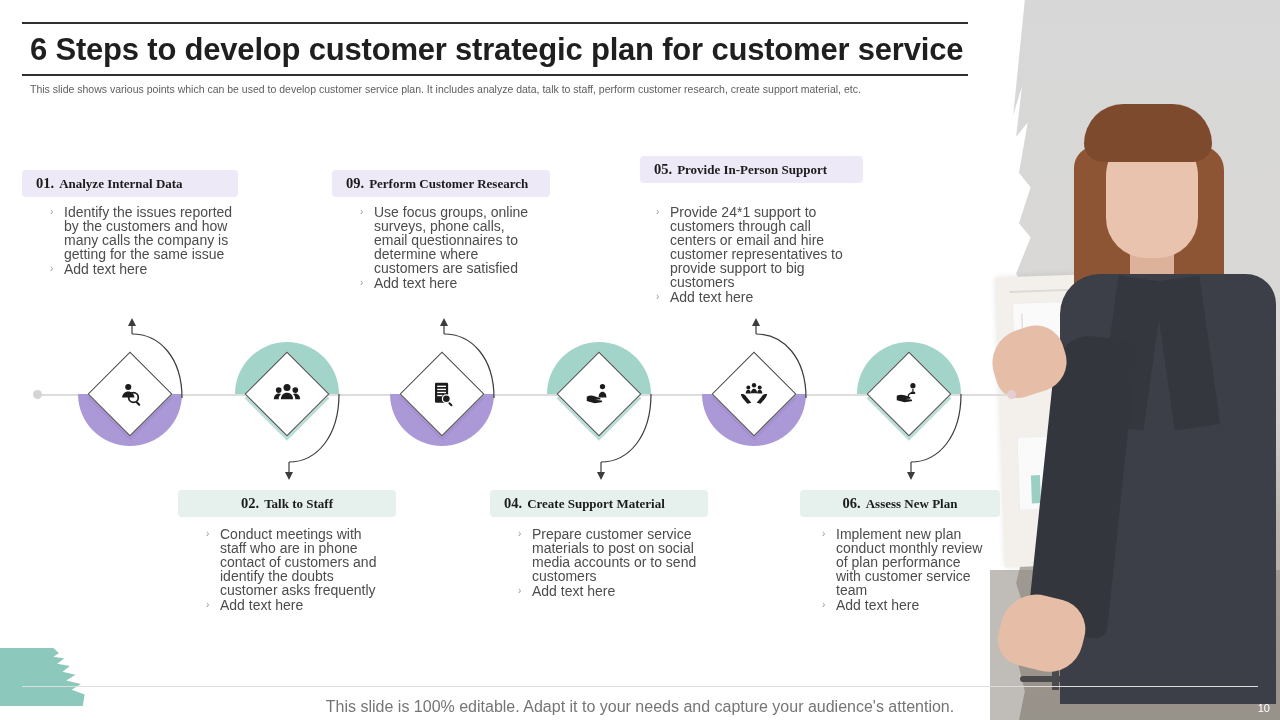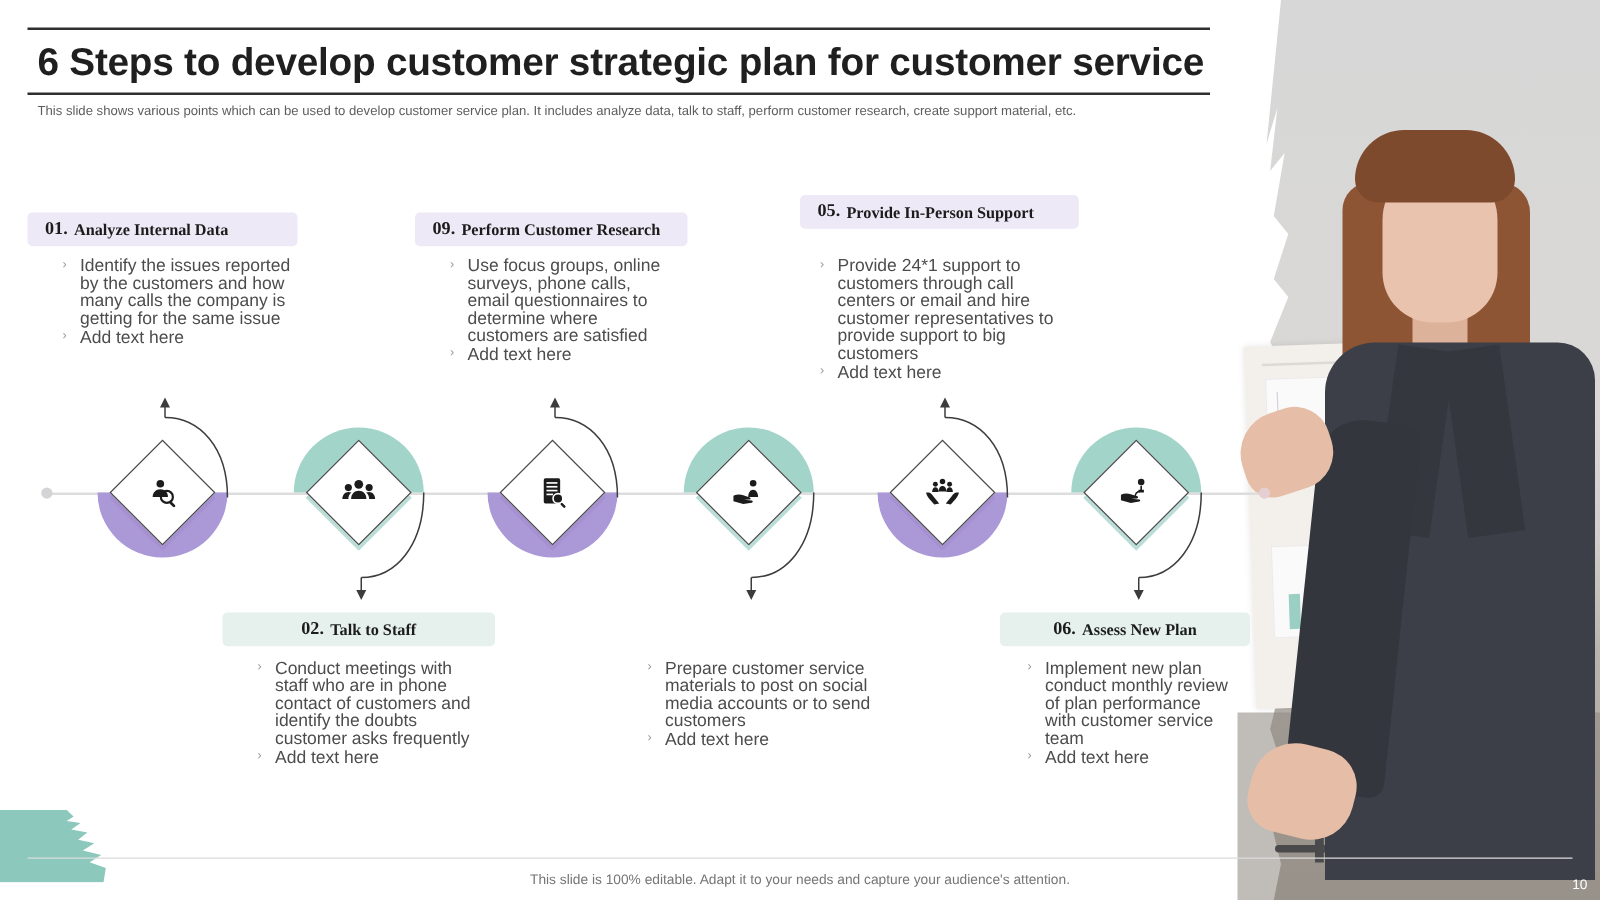--- a/index.html
+++ b/index.html
@@ -82,21 +82,21 @@
   .diamond.shadowt{box-shadow:3px 3px 0 rgba(140,200,188,.6);}
   .gicon{position:absolute;left:0;top:0;width:104px;height:104px;display:flex;
       align-items:center;justify-content:center;}
   .gicon svg{width:28px;height:28px;fill:#1c1c1c;}
 
   .arrow{position:absolute;}
   .arrow svg{overflow:visible;}
 
   
   .footer-rule{position:absolute;left:22px;top:686px;width:1236px;height:1px;background:#dcdcdc;}
-  .footer-txt{position:absolute;left:0;top:698px;width:1280px;text-align:center;font-size:11px;color:#757575;}
+  .footer-txt{position:absolute;left:0;top:698px;width:1280px;text-align:center;font-size:16px;color:#757575;}
   .pagenum{position:absolute;right:10px;bottom:6px;font-size:11px;color:#ffffff;}
 </style>
 </head>
 <body>
 
 <div id="slide">
 
   <div class="photo-panel">
     <div class="photo-purple"></div>
     <div class="photo-wall"></div>
@@ -332,20 +332,24 @@
     <div class="bl">
       <span class="chev">›</span>
       <span class="txt">Conduct meetings with staff who are in phone contact of customers and identify the doubts customer asks frequently</span>
     </div>
     <div class="bl">
       <span class="chev">›</span>
       <span class="txt">Add text here</span>
     </div>
   </div>
 
+  <div class="pill teal" style="left:490px;top:490px;width:218px;">
+    <span class="num">04.</span>
+    <span class="lbl">Create Support Material</span>
+  </div>
   <div class="bullets" style="left:518px;top:527px;width:185px;">
     <div class="bl">
       <span class="chev">›</span>
       <span class="txt">Prepare customer  service materials to post on social media accounts or to send customers</span>
     </div>
     <div class="bl">
       <span class="chev">›</span>
       <span class="txt">Add text here</span>
     </div>
   </div>

